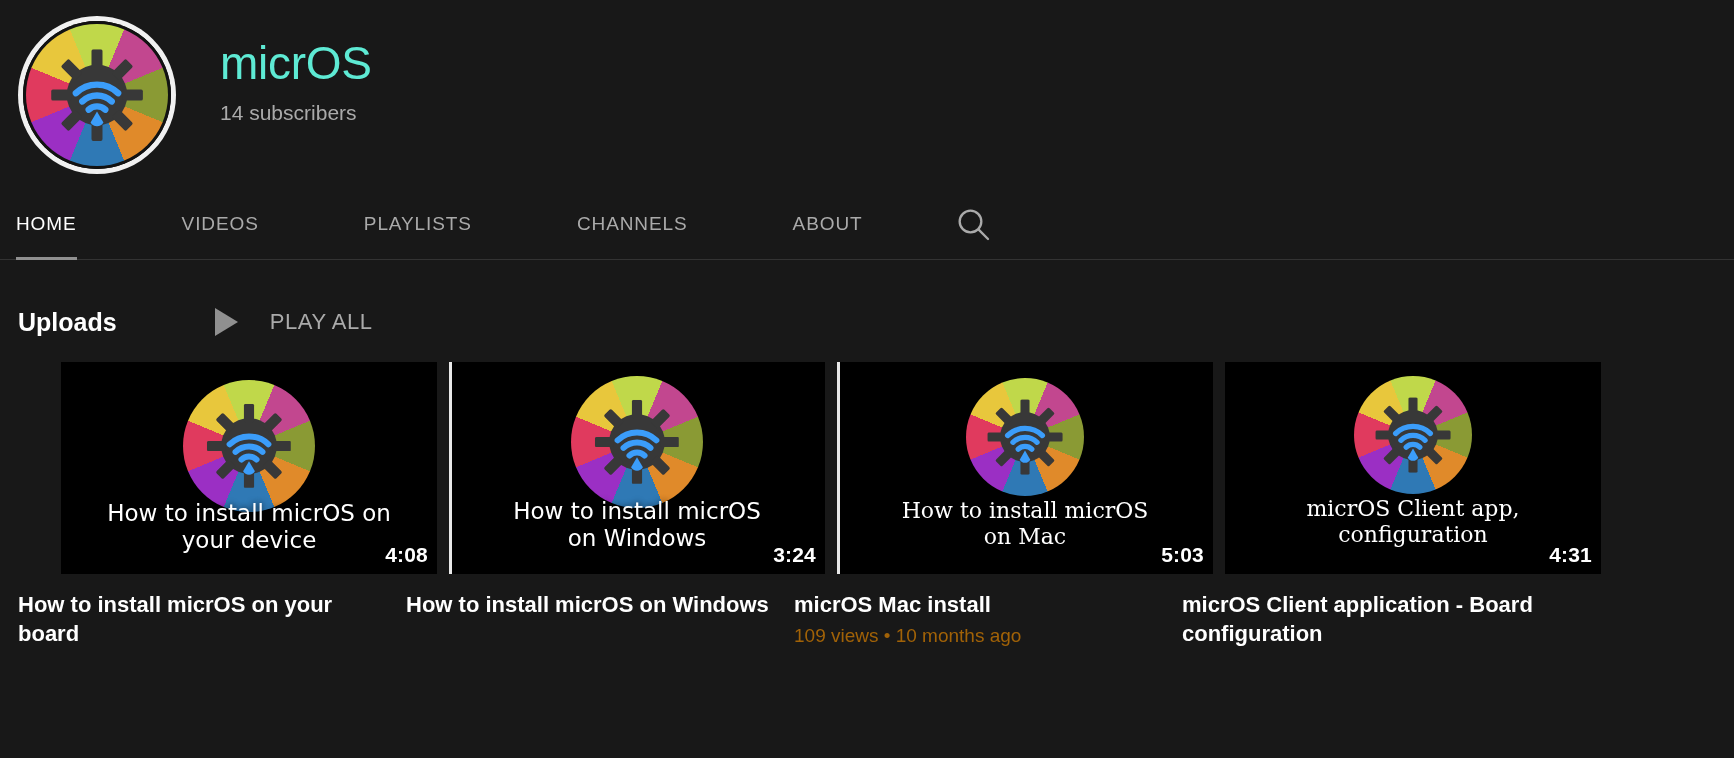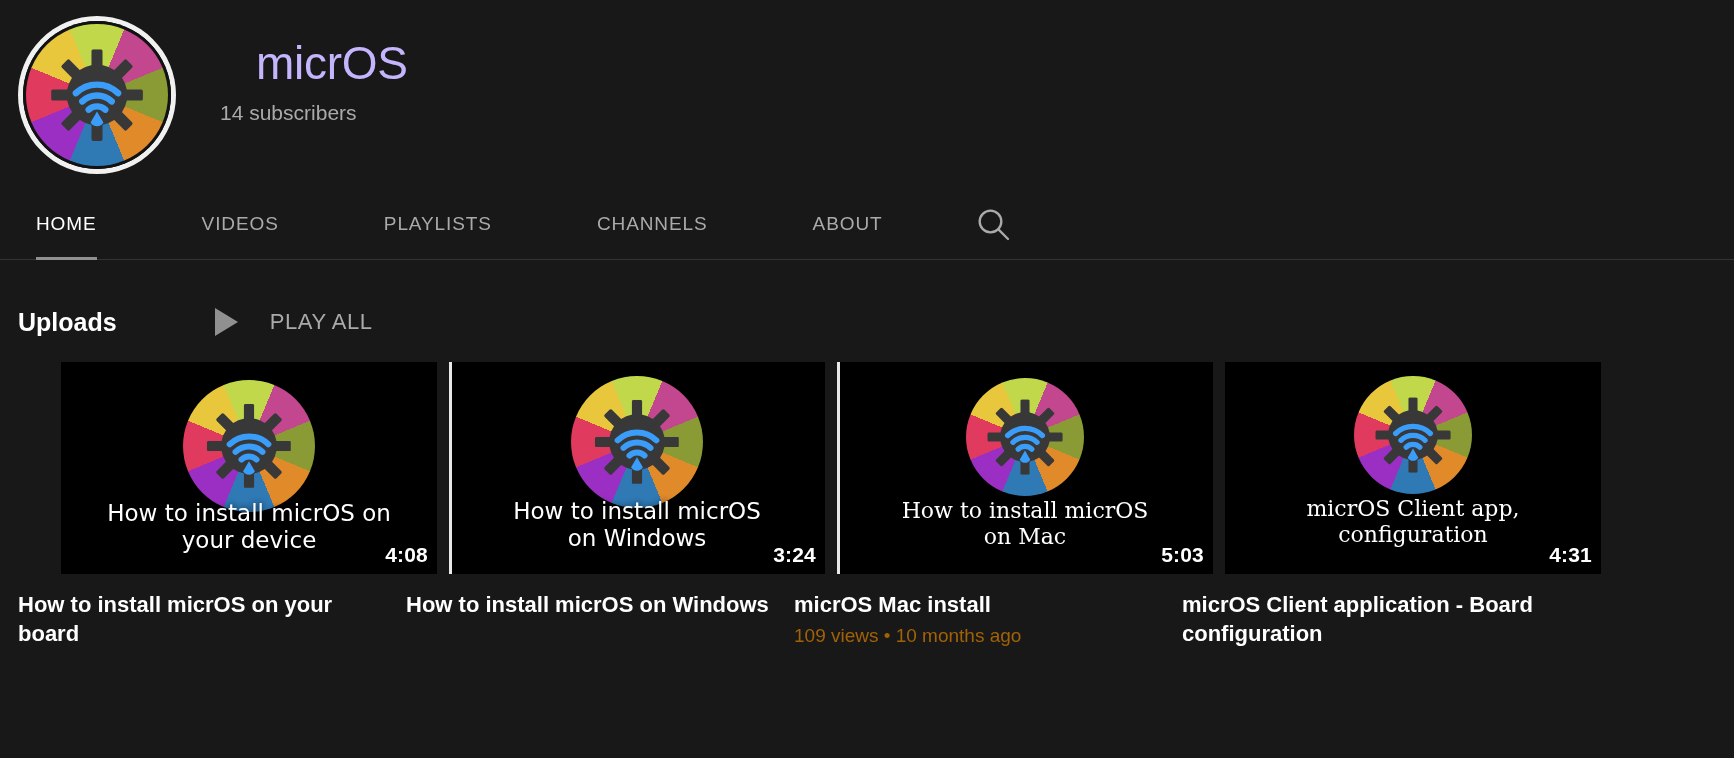--- a/index.html
+++ b/index.html
@@ -42,39 +42,38 @@
     position: absolute; left: 50%; top: 50%;
     width: 62%; height: 62%;
     transform: translate(-50%,-50%);
   }
   .gear svg { width: 100%; height: 100%; display: block; }
 
   .channel-meta { padding: 22px 0 0 44px; }
   .channel-name {
     font-size: 46px;
     font-weight: 400;
-    color: #c4b5fd;
+    color: #5eead4;
     line-height: 1.1;
     letter-spacing: -0.3px;
-    margin-left: 36px;
   }
   .channel-subs {
     font-size: 21px;
     color: #aaa;
     margin-top: 12px;
     font-weight: 400;
   }
 
   
   .tabbar {
     position: relative;
     height: 72px;
     display: flex;
     align-items: center;
-    padding-left: 36px;
+    padding-left: 16px;
     border-bottom: 1px solid #333;
   }
   .tab {
     font-size: 19px;
     letter-spacing: 0.9px;
     color: #aaa;
     font-weight: 500;
     height: 72px;
     display: flex; align-items: center;
     position: relative;

